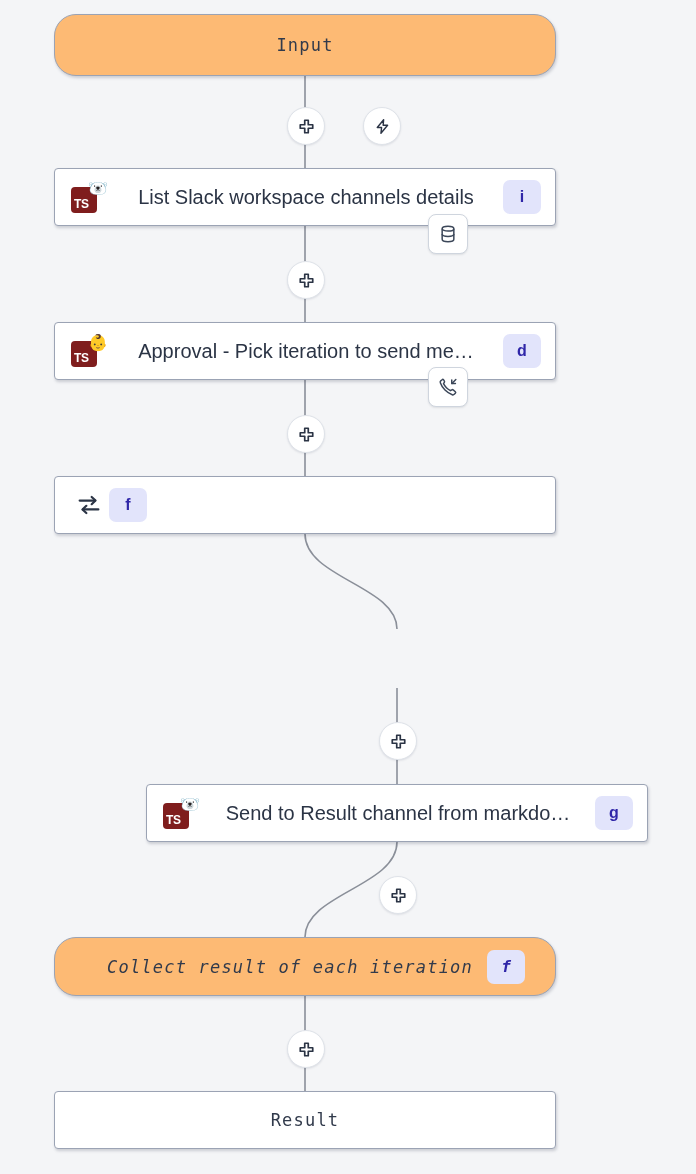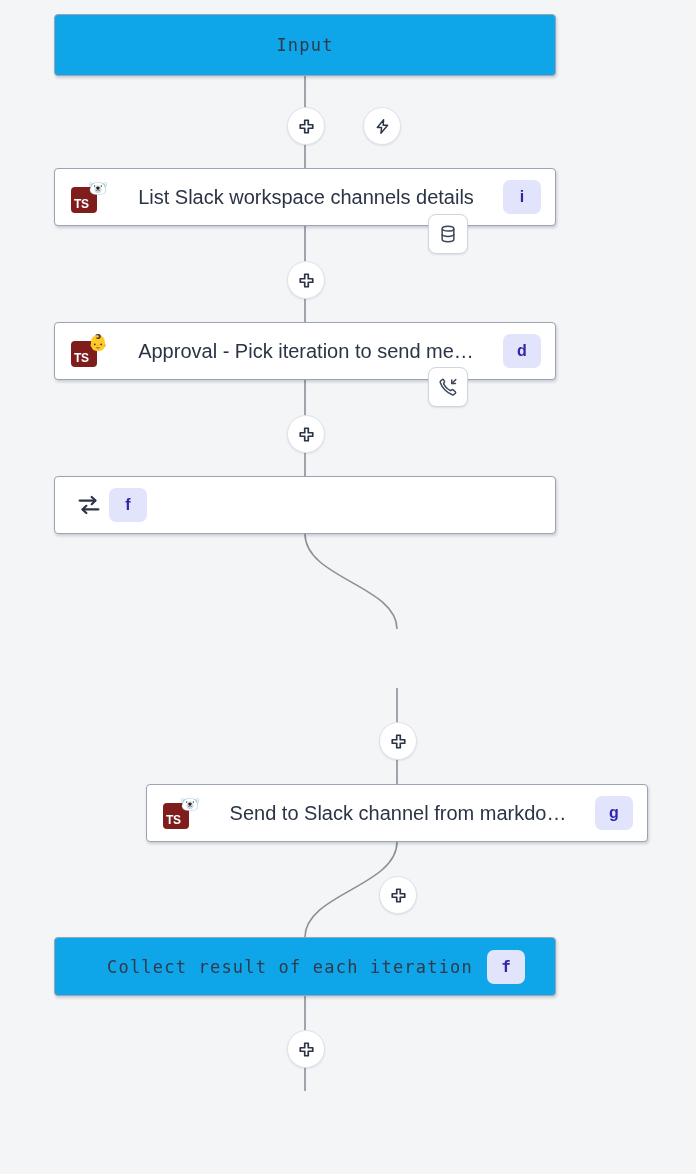--- a/index.html
+++ b/index.html
@@ -31,21 +31,21 @@
   .node {
     position: absolute;
     box-sizing: border-box;
     border: 1px solid #9ba3b4;
     border-radius: 4px;
     box-shadow: 1px 2px 3px rgba(60,66,87,0.22);
     display: flex;
     align-items: center;
     background: #ffffff;
   }
-  .node.tinted { background: #0ea5e9; }
+  .node.tinted { background: #fdba74; border-radius: 22px; }
   .node.plain  { background: #ffffff; }
 
   
   .node.centered {
     justify-content: center;
   }
   .mono-label {
     font-family: "DejaVu Sans Mono", "Liberation Mono", monospace;
     font-size: 17px;
     letter-spacing: 1.2px;
@@ -255,35 +255,38 @@
     <svg width="17" height="17" viewBox="0 0 24 24" fill="none" stroke="#2b3445" stroke-width="2.4" stroke-linejoin="round">
       <path d="M9.5,3.2 h5 v6.3 h6.3 v5 h-6.3 v6.3 h-5 v-6.3 H3.2 v-5 h6.3 z"></path>
     </svg>
   </div>
 
   <div class="node plain" style="left:146px; top:784px; width:502px; height:58px;">
     <div class="node-icon">
       <span class="ts-tile">TS</span>
       <span class="emoji-badge">🐻‍❄️</span>
     </div>
-    <div class="step-label">Send to Slack channel from markdo…</div>
+    <div class="step-label">Send to Result channel from markdo…</div>
     <div class="id-badge">g</div>
   </div>
 
   <div class="round-btn" style="left:379px; top:876px;">
     <svg width="17" height="17" viewBox="0 0 24 24" fill="none" stroke="#2b3445" stroke-width="2.4" stroke-linejoin="round">
       <path d="M9.5,3.2 h5 v6.3 h6.3 v5 h-6.3 v6.3 h-5 v-6.3 H3.2 v-5 h6.3 z"></path>
     </svg>
   </div>
 
-  <div class="node tinted centered" style="left:54px; top:937px; width:502px; height:59px;">
+  <div class="node tinted centered" style="left:54px; top:937px; width:502px; height:59px;font-style:italic;">
     <span class="mono-label" style="margin-left:36px;">Collect result of each iteration</span>
     <div class="id-badge" style="margin-left:14px;">f</div>
   </div>
 
   <div class="round-btn" style="left:287px; top:1030px;">
     <svg width="17" height="17" viewBox="0 0 24 24" fill="none" stroke="#2b3445" stroke-width="2.4" stroke-linejoin="round">
       <path d="M9.5,3.2 h5 v6.3 h6.3 v5 h-6.3 v6.3 h-5 v-6.3 H3.2 v-5 h6.3 z"></path>
     </svg>
   </div>
 
+  <div class="node plain centered" style="left:54px; top:1091px; width:502px; height:58px;">
+    <span class="mono-label">Result</span>
+  </div>
 
 </div>
 
 </body></html>

